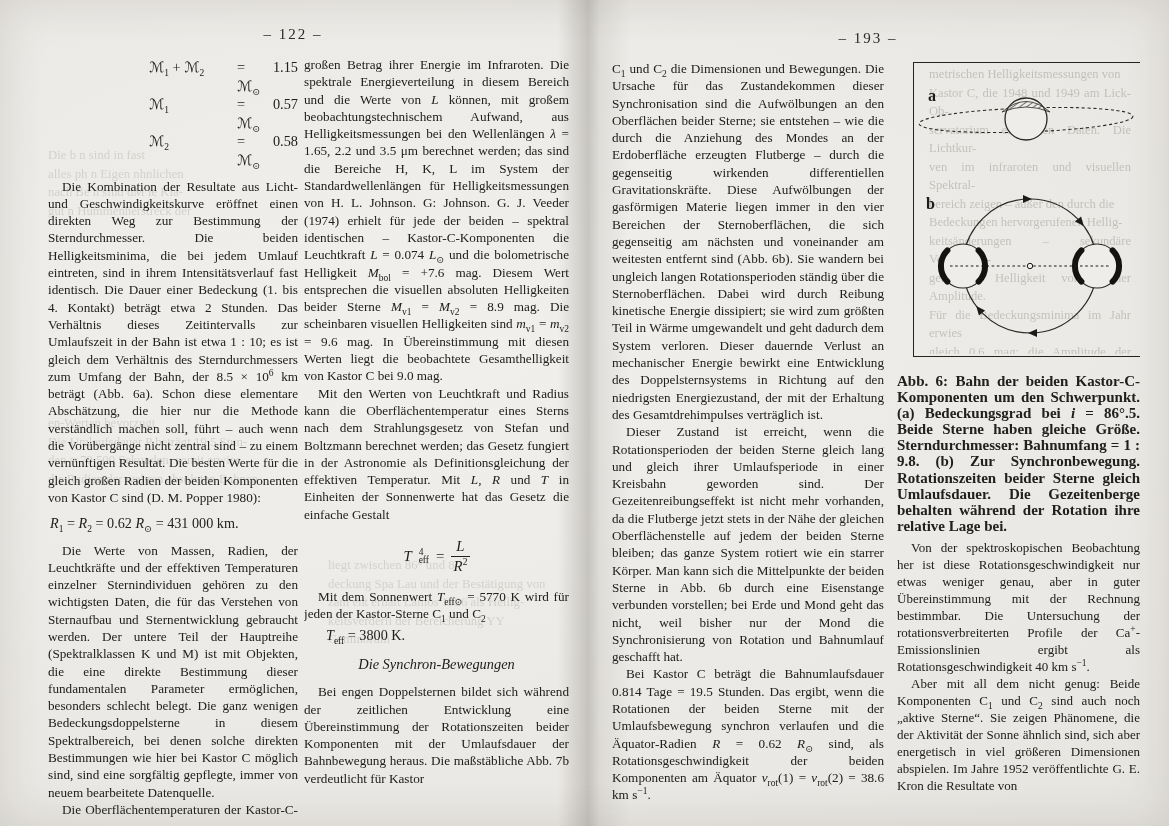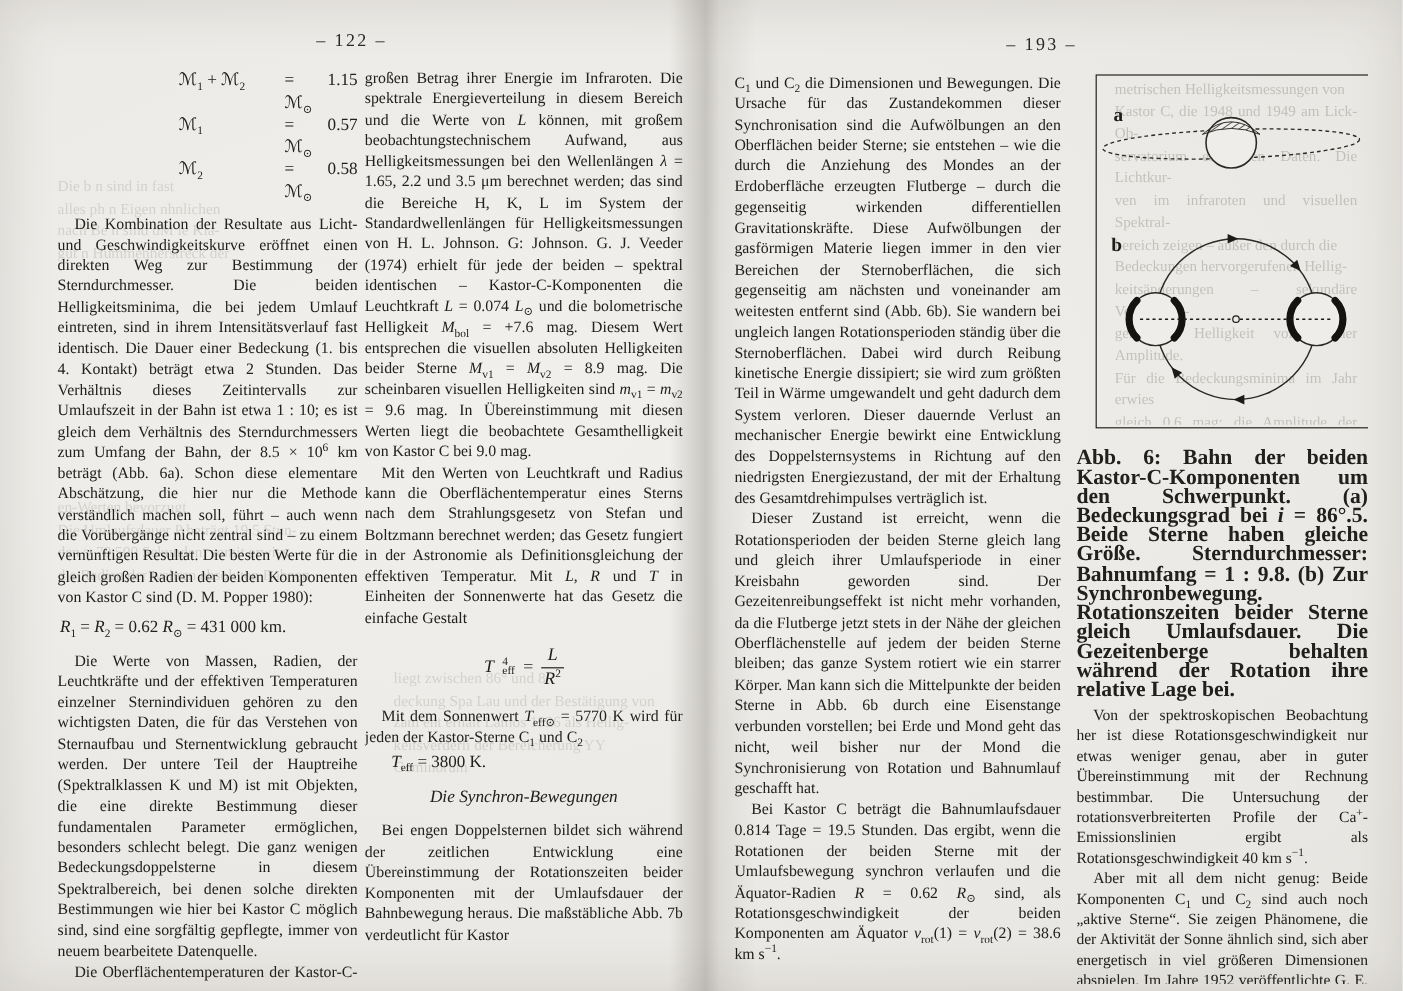--- a/index.html
+++ b/index.html
@@ -46,21 +46,21 @@
     text-align:center;font-size:14.4px;}
 
   .figure-box{position:relative;width:234px;height:293px;border:1.6px solid #26241f;
     margin:2px 0 6px 16px;overflow:hidden;}
   .figbleed{position:absolute;left:15px;top:2px;width:202px;height:289px;overflow:hidden;
     color:#55534a;opacity:0.27;filter:blur(0.45px);
     font-size:12.6px;line-height:18.5px;text-align:justify;}
   .fig-svg{position:relative;display:block;}
   .fig-label{font-family:"Liberation Serif",serif;font-weight:bold;font-size:16px;fill:#1c1b17;}
 
-  .caption{margin:16px 0 5px;font-weight:bold;font-size:18px;line-height:16.1px;text-align:justify;}
+  .caption{margin:16px 0 5px;font-weight:bold;font-size:15px;line-height:16.1px;text-align:justify;}
 
   .bleed{position:absolute;color:#5b594f;opacity:0.18;filter:blur(0.5px);
     font-size:12.8px;line-height:18.5px;text-align:justify;pointer-events:none;}
   .bleed.b1{left:48px;top:146px;width:248px;}
   .bleed.b2{left:48px;top:414px;width:248px;}
   .bleed.b3{left:328px;top:556px;width:256px;}
 </style>
 </head>
 <body>
 

